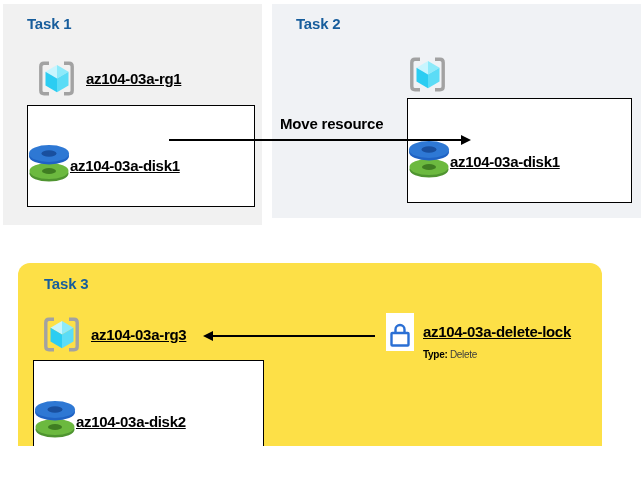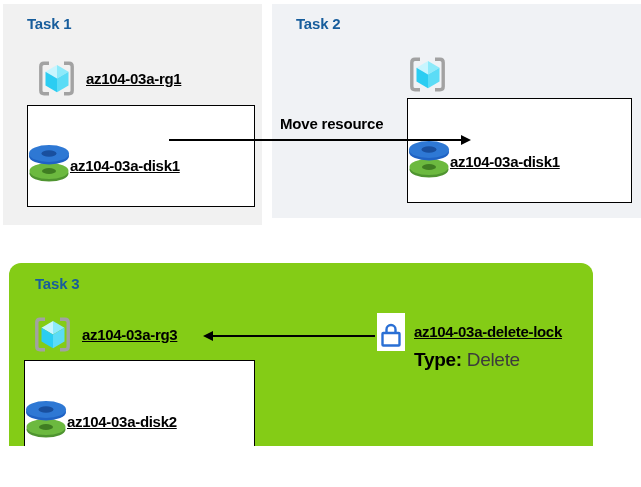--- a/index.html
+++ b/index.html
@@ -3,21 +3,21 @@
 <meta charset="utf-8">
 <style>
   html,body{margin:0;padding:0;background:#ffffff;}
   .canvas{
     position:relative;width:641px;height:446px;background:#ffffff;
     font-family:"Liberation Sans",sans-serif;overflow:hidden;
   }
   .panel{position:absolute;}
   #panel1{left:3px;top:4px;width:259px;height:221px;background:#f1f1f1;}
   #panel2{left:272px;top:4px;width:369px;height:214px;background:#f0f2f5;}
-  #panel3{left:9px;top:263px;width:584px;height:219px;background:#84cc16;border-radius:12px;}
+  #panel3{left:18px;top:263px;width:584px;height:219px;background:#fde047;border-radius:12px;}
   .task-title{
     position:absolute;margin:0;font-size:15px;font-weight:bold;
     color:#175d9c;letter-spacing:-0.2px;white-space:nowrap;
   }
   #panel1 .task-title{left:24px;top:11px;}
   #panel2 .task-title{left:24px;top:11px;}
   #panel3 .task-title{left:26px;top:12px;}
   .rg-row{position:absolute;display:flex;align-items:center;gap:10px;}
   #panel1 .rg-row{left:34px;top:57px;}
   #panel2 .rg-row{left:136px;top:53px;}
@@ -47,21 +47,21 @@
     border-top:5px solid transparent;border-bottom:5px solid transparent;
     border-right:10px solid #000;
   }
   #move-label{position:absolute;left:280px;top:115px;font-size:15px;font-weight:bold;color:#000;letter-spacing:-0.2px;text-align:right;}
   .lock-row{position:absolute;left:368px;top:50px;display:flex;align-items:flex-start;gap:9px;}
   .lock-square{
     width:28px;height:38px;background:#ffffff;box-sizing:border-box;
     display:flex;align-items:flex-end;justify-content:center;padding-bottom:3px;
   }
   .lock-text{display:flex;flex-direction:column;padding-top:10px;gap:6px;}
-  .lock-type-line{font-size:19px;color:#3c3c3c;margin-top:3px;white-space:nowrap;letter-spacing:-0.3px;}
+  .lock-type-line{font-size:10px;color:#3c3c3c;margin-top:3px;white-space:nowrap;letter-spacing:-0.3px;}
   .lock-type-line b{color:#000;}
   svg{display:block;}
 </style>
 </head>
 <body>
 
 <div class="canvas">
 
   <section class="panel" id="panel1">
     <h2 class="task-title">Task 1</h2>

